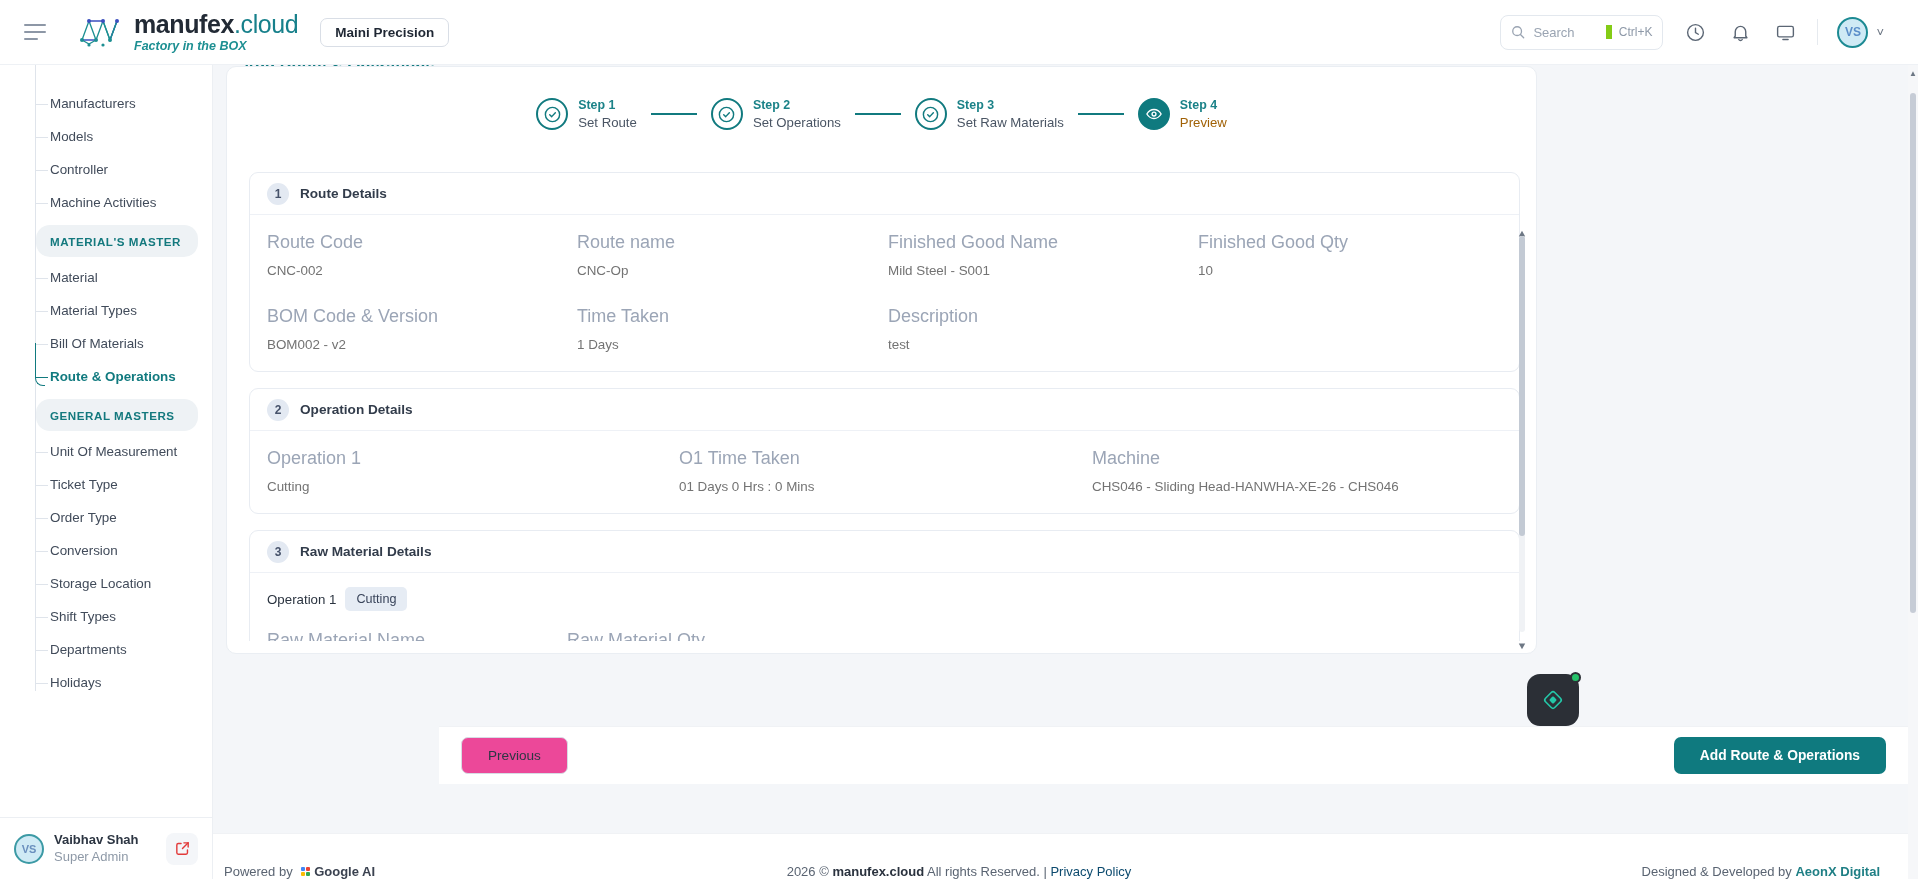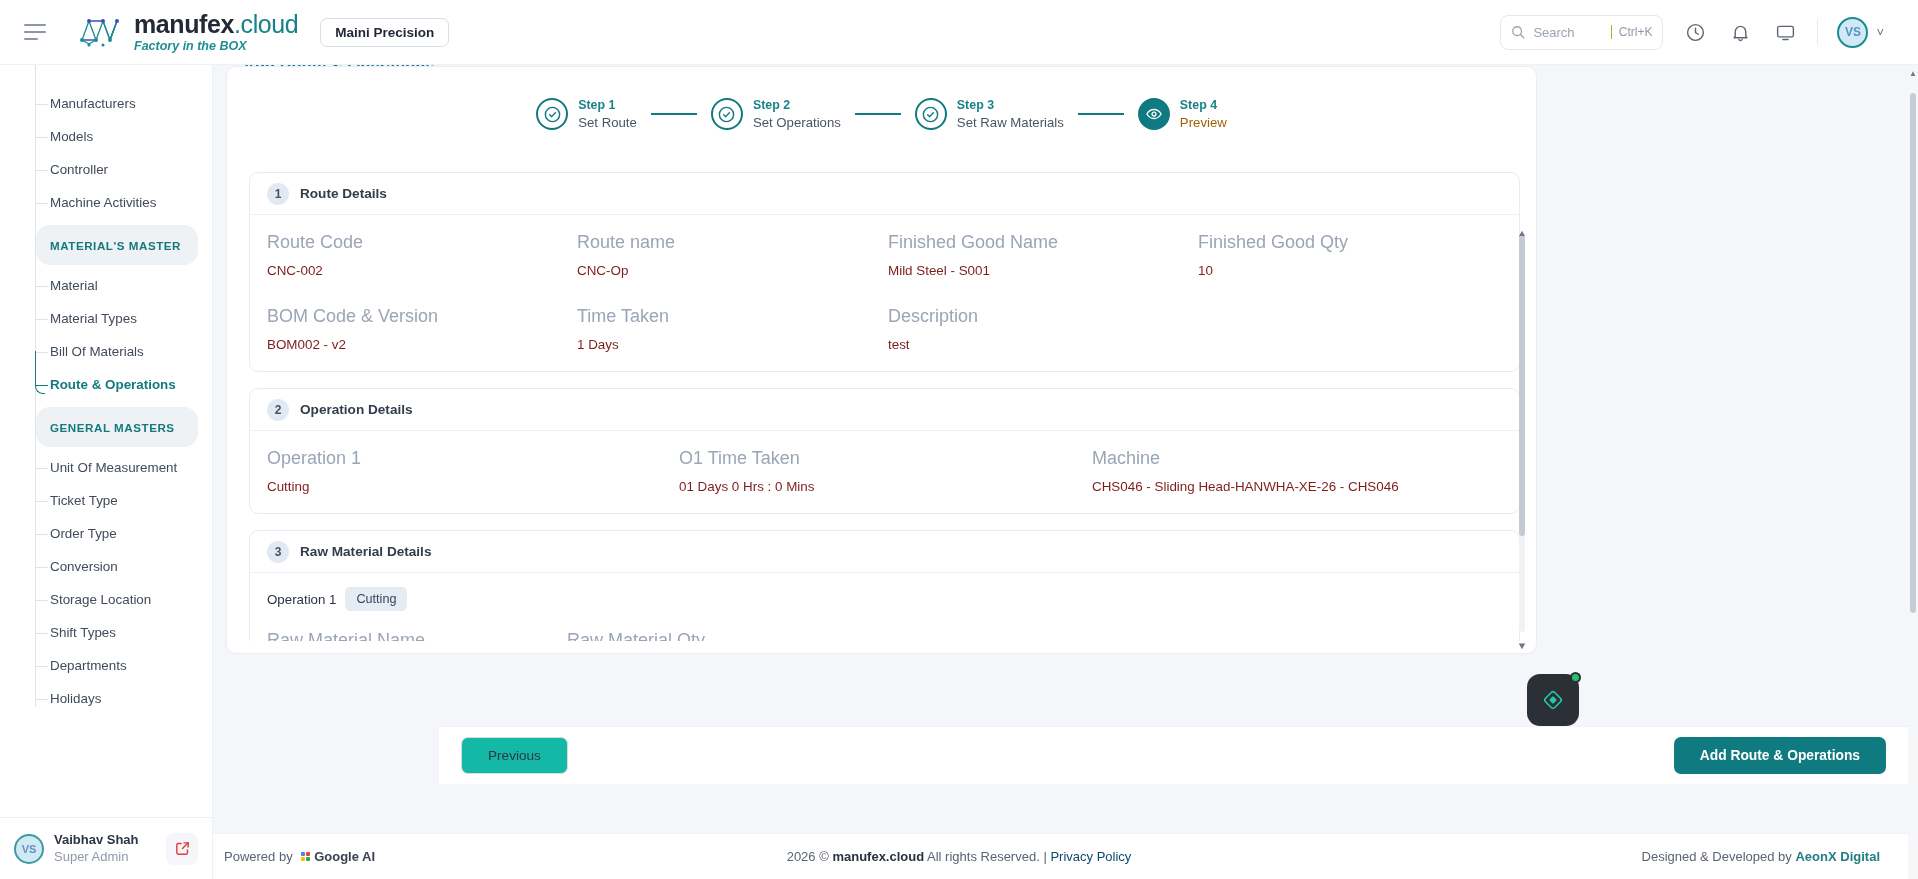--- a/index.html
+++ b/index.html
@@ -43,21 +43,21 @@
 
   .topbar-right {
     margin-left: auto; margin-right: 34px; display: flex; align-items: center; gap: 19px;
   }
   .search-box {
     width: 163px; height: 35px; border: 1px solid #e3e8ee; border-radius: 8px;
     display: flex; align-items: center; padding: 0 10px; gap: 8px; background: #fff;
     cursor: text;
   }
   .search-box .ph { font-size: 13px; color: #9aa4b2; flex: 1; }
-  .search-box .kbd { font-size: 12px; color: #8e99a8; border-left: 1px solid #84cc16; padding-left: 7px; }
+  .search-box .kbd { font-size: 12px; color: #8e99a8; border-left: 6px solid #84cc16; padding-left: 7px; }
   .icon-btn { width: 26px; height: 26px; cursor: pointer; color: #5b6674; display:flex; align-items:center; justify-content:center; }
   .vdiv { width: 1px; height: 26px; background: #e6eaef; }
   .avatar-wrap { display: flex; align-items: center; gap: 8px; cursor: pointer; }
   .avatar {
     width: 31px; height: 31px; border-radius: 50%; background: #cfeaf5;
     border: 2px solid #1c8a93; color: #5b8ec9; font-size: 12px; font-weight: 700;
     display: flex; align-items: center; justify-content: center;
   }
   .chev { color: #6a7482; font-size: 13px; }
 
@@ -87,21 +87,21 @@
   .nav-item.active::before {
     content: ""; position: absolute; left: 17px; top: -17px; width: 1px; height: 34px;
     background: #117a7f;
   }
   .nav-item.active::after {
     content: ""; position: absolute; left: 17px; top: 16px; width: 9px; height: 9px;
     border-left: 1px solid #117a7f; border-bottom: 1px solid #117a7f;
     border-bottom-left-radius: 8px;
   }
   .nav-group {
-    margin: 6px 14px 4px 18px; height: 40px; display: flex; align-items: center;
+    margin: 6px 14px 4px 18px; height: 32px; display: flex; align-items: center;
     padding-left: 14px; background: #eef2f5; border-radius: 14px;
     font-size: 11.6px; font-weight: 700; letter-spacing: 0.55px; color: #14797e;
   }
   .nav-top-cut { height: 22px; }
 
   .side-user {
     position: absolute; bottom: 0; left: 0; right: 0; height: 62px;
     border-top: 1px solid #eceff3; display: flex; align-items: center;
     padding: 0 14px; gap: 10px; background: #fff;
   }
@@ -168,21 +168,21 @@
     width: 22px; height: 22px; border-radius: 50%; background: #e3e9f2;
     display: flex; align-items: center; justify-content: center;
     font-size: 12px; color: #46526a; font-weight: 600; flex: none;
   }
   .sec-title { font-size: 13.6px; font-weight: 700; color: #323c4b; }
   .sec-body { padding: 14px 17px 16px; }
   .frow { display: flex; }
   .frow + .frow { margin-top: 22px; }
   .fld { line-height: 1.5; }
   .fld-label { font-size: 18px; color: #9ba5b6; margin-bottom: 5px; }
-  .fld-value { font-size: 13.4px; color: #7f1d1d; }
+  .fld-value { font-size: 13.4px; color: #737373; }
   .op-head { display: flex; align-items: center; gap: 9px; margin-bottom: 16px; }
   .op-head-txt { font-size: 13.3px; color: #2b3440; }
   .chip {
     background: #e6ecf4; border-radius: 5px; padding: 5px 11px;
     font-size: 12.6px; color: #39445a;
   }
 
   
   .vscroll {
     position: absolute; top: 157px; right: 10px; width: 8px; height: 420px;
@@ -202,41 +202,41 @@
   .page-scroll .parr { position:absolute; left:1px; width:8px; text-align:center; color:#6d7784; font-size:8px; }
 
   
   .actionbar {
     position: absolute; left: 226px; right: 10px; top: 661px; height: 58px;
     background: #fff; display: flex; align-items: center;
     padding: 0 22px; z-index: 20; border-top: 1px solid #f0f2f5;
   }
   .btn-prev {
     padding: 10px 26px; border: 1px solid #d7dce4; border-radius: 7px;
-    background: #14b8a6; font-size: 13.6px; color: #2d3744; cursor: pointer;
+    background: #ec4899; font-size: 13.6px; color: #2d3744; cursor: pointer;
   }
   .btn-primary {
     margin-left: auto; padding: 11px 26px; background: #0f7a7f;
     color: #fff; border-radius: 7px; font-size: 13.8px; font-weight: 600;
     cursor: pointer; border: none;
   }
   .fab {
     position: absolute; left: 1527px; top: 674px; width: 52px; height: 52px;
     background: #2b2f36; border-radius: 13px; display:flex; align-items:center; justify-content:center;
     z-index: 50; cursor: pointer;
   }
   .fab-dot {
     position: absolute; right: -2px; top: -2px; width: 11px; height: 11px;
     background: #26c26a; border-radius: 50%; border: 2px solid #2b2f36;
   }
 
   
   .footer {
     position: absolute; left: 0; right: 0; bottom: 0; height: 46px;
-    background: #ffffff; display: flex; align-items: center;
+    background: #ffffff; display: flex; align-items: flex-end;
     font-size: 13px; color: #5a6472; z-index: 25; border-top: 1px solid #f0f2f5;
   }
   .foot-left { margin-left: 224px; display: flex; align-items: center; gap: 8px; }
   .g-logo { display: inline-flex; align-items: center; gap: 4px; font-weight: 600; color: #3b4250; }
   .g-dots { display:inline-grid; grid-template-columns: 4px 4px; gap: 1.5px; }
   .g-dots i { width: 4px; height: 4px; border-radius: 1px; display:block; }
   .foot-center {
     position: absolute; left: 50%; transform: translateX(-50%); white-space: nowrap;
   }
   .foot-center b { color: #2a323e; }

